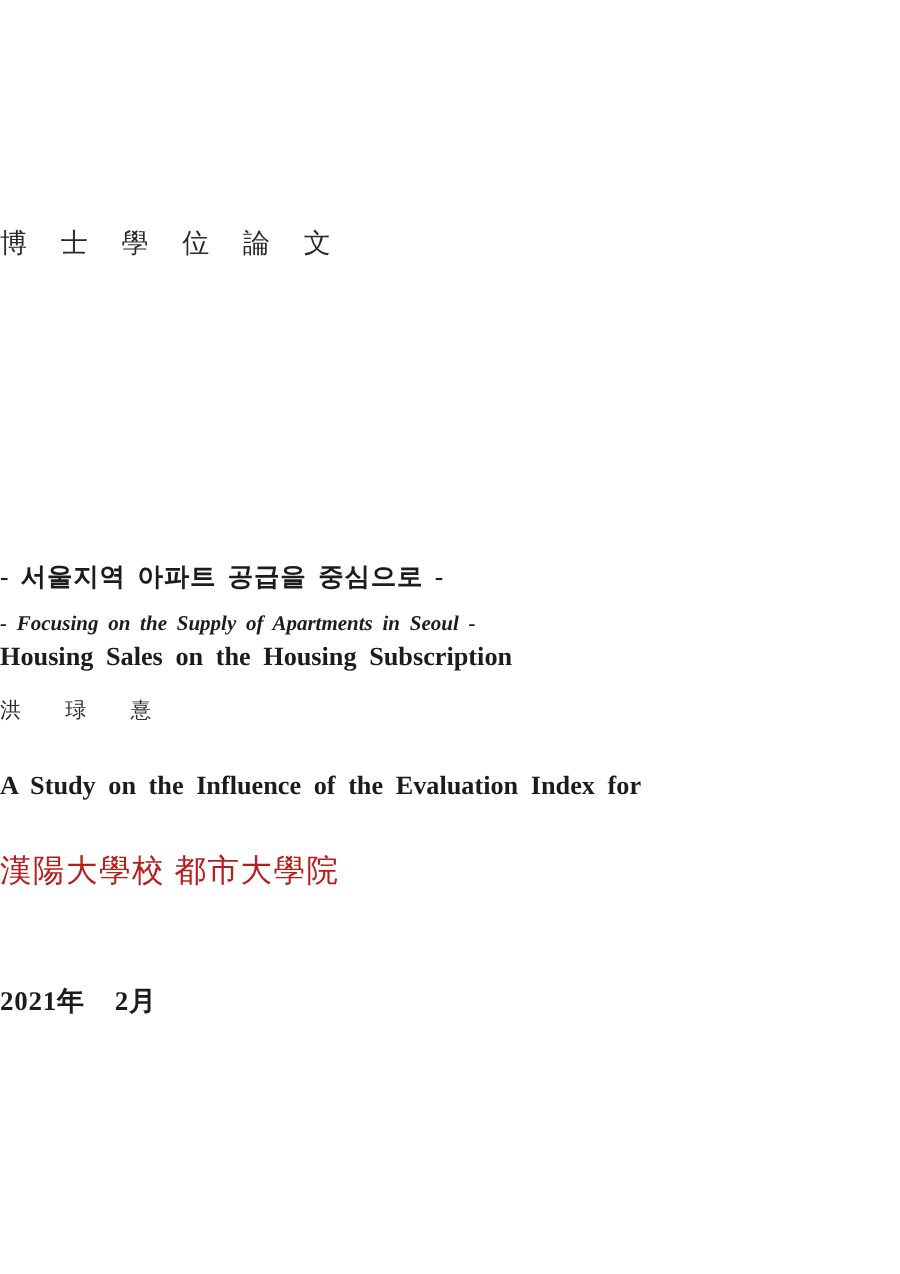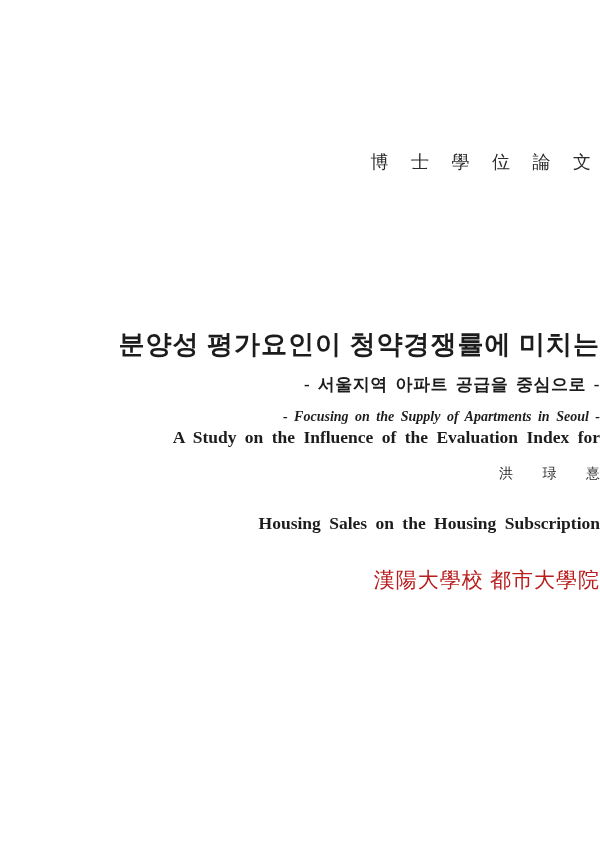--- a/index.html
+++ b/index.html
@@ -13,21 +13,21 @@
     height: 849px;
     background: #ffffff;
     font-family: "Liberation Serif", "DejaVu Serif", serif;
     color: #1c1c1c;
     overflow: hidden;
   }
   .centered {
     position: absolute;
     left: 0;
     width: 100%;
-    text-align: right;
+    text-align: left;
     white-space: pre;
   }
   .thesis-type {
     top: 150px;
     font-size: 18px;
     letter-spacing: 9px;
     font-weight: 400;
     color: #2a2a2a;
   }
   .ko-title {
@@ -81,30 +81,30 @@
   }
 </style>
 </head>
 <body>
 
 <div class="page">
 
   <div class="centered thesis-type">博 士 學 位 論 文</div>
 
   <div class="centered ko-title">
-    <div>분양성 평가요인이 청약경쟁률에 미치는</div>
   </div>
 
   <div class="centered ko-subtitle">- 서울지역 아파트 공급을 중심으로 -</div>
 
   <div class="centered en-title">
+    <div>Housing Sales on the Housing Subscription</div>
     <div>A Study on the Influence of the Evaluation Index for</div>
-    <div>Housing Sales on the Housing Subscription</div>
   </div>
 
   <div class="centered en-subtitle">- Focusing on the Supply of Apartments in Seoul -</div>
 
   <div class="centered author">洪 琭 憙</div>
 
   <div class="centered institution">漢陽大學校 都市大學院</div>
 
+  <div class="centered pub-date">2021年    2月</div>
 
 </div>
 
 </body></html>

